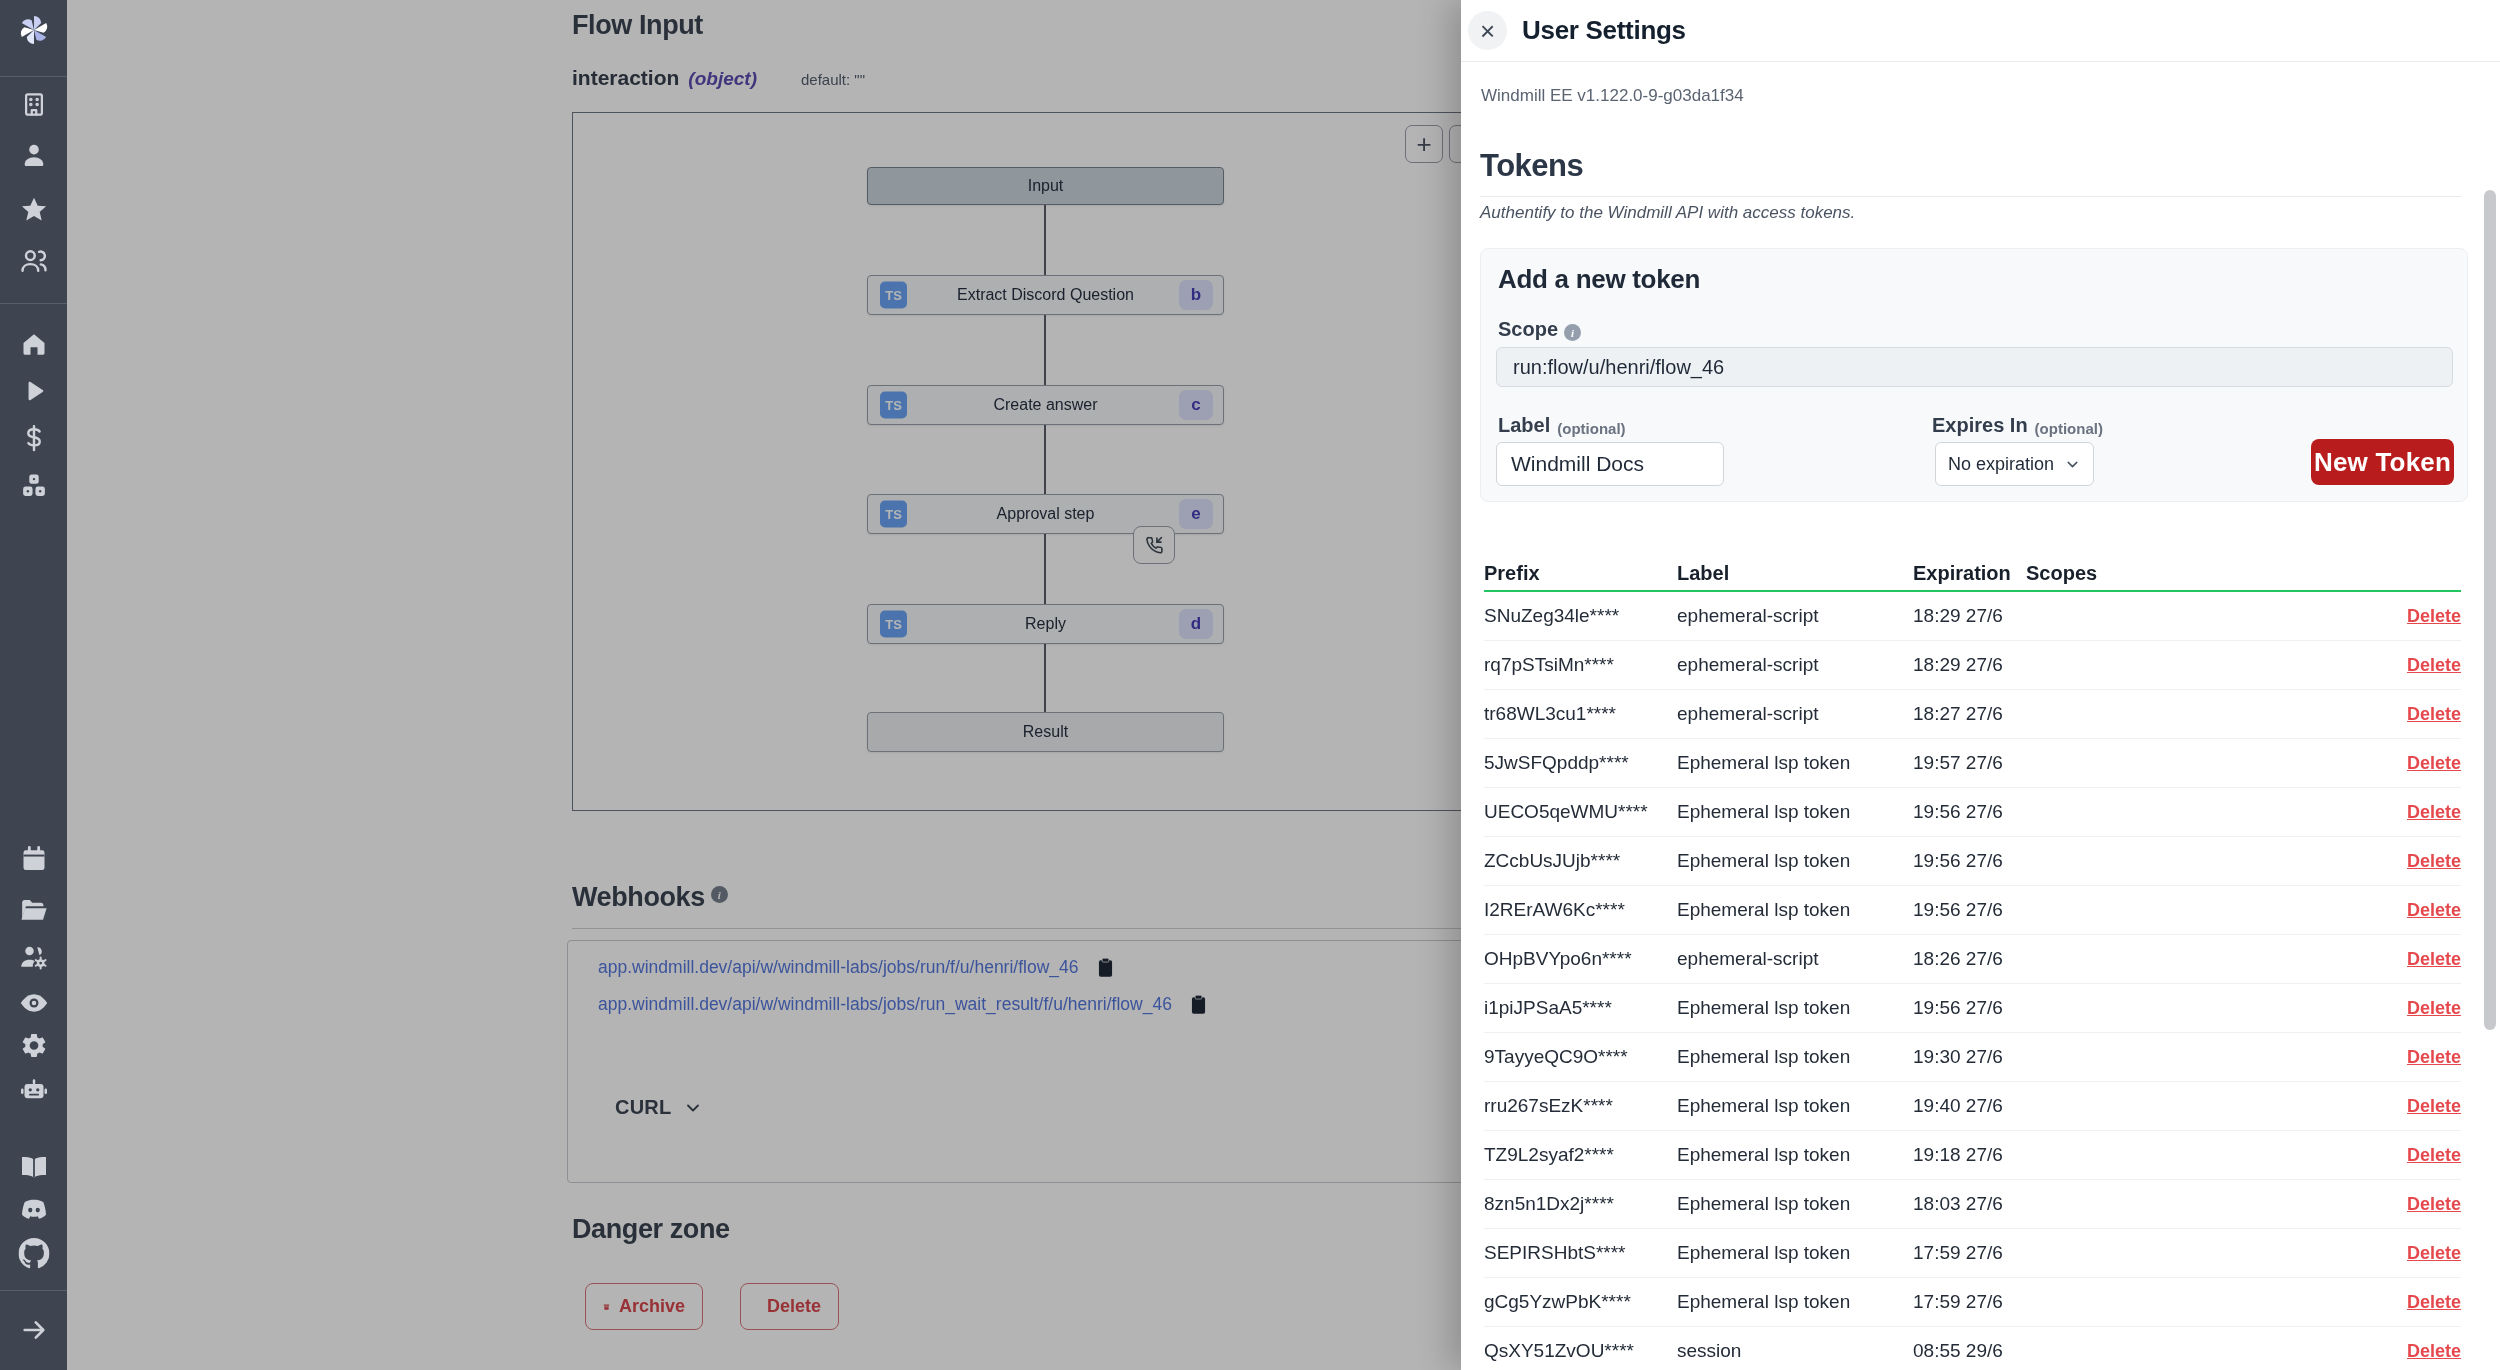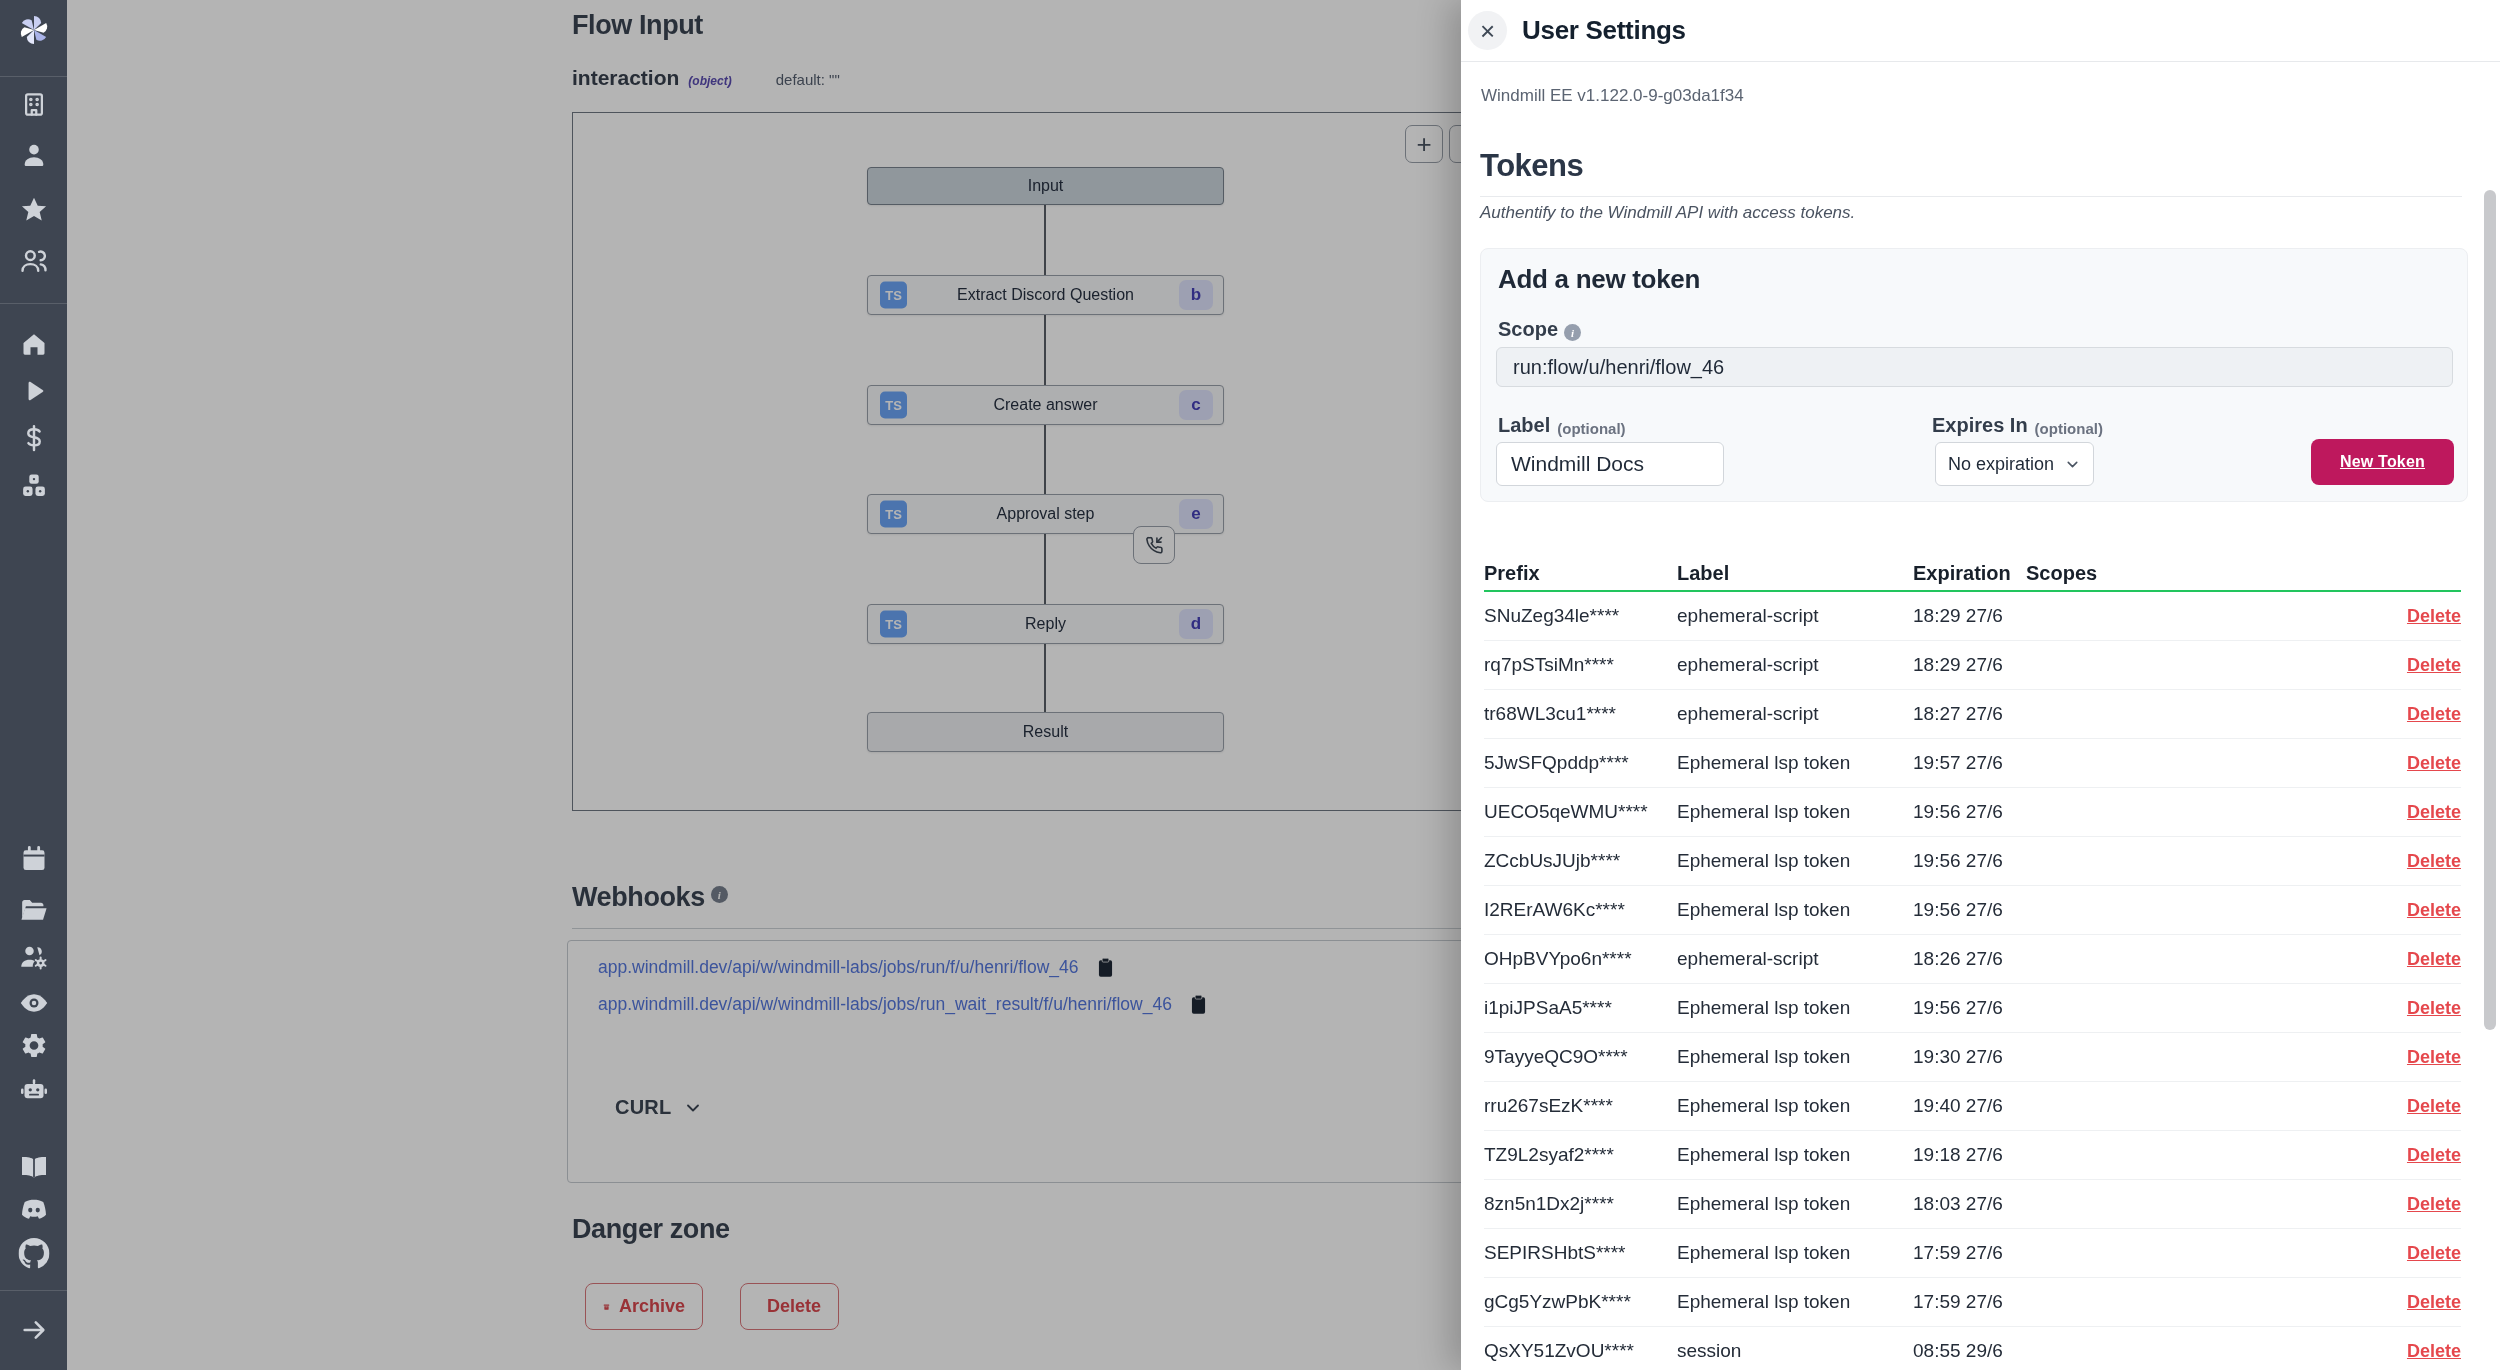--- a/index.html
+++ b/index.html
@@ -11,21 +11,21 @@
   .sidebar { position:absolute; left:0; top:0; width:67px; height:1370px; background:#3e4551; z-index:5; }
   .sb-icon { position:absolute; left:50%; transform:translateX(-50%); color:#ced2d8; display:flex; align-items:center; justify-content:center; }
   .sb-div { position:absolute; left:0; width:67px; height:1px; background:rgba(255,255,255,0.14); }
 
   
   .main { position:absolute; left:67px; top:0; width:2433px; height:1370px; background:#ffffff; z-index:1; }
   .h-big { font-size:27px; font-weight:700; color:#3b4553; letter-spacing:-0.4px; }
   .flow-title { position:absolute; left:505px; top:10px; }
   .interaction-row { position:absolute; left:505px; top:66px; display:flex; align-items:baseline; }
   .interaction-name { font-size:21px; font-weight:700; color:#38414e; }
-  .interaction-type { font-size:12px; font-style:italic; font-weight:600; color:#5b4db2; margin-left:9px; }
+  .interaction-type { font-size:19px; font-style:italic; font-weight:600; color:#5b4db2; margin-left:9px; }
   .interaction-default { font-size:15px; color:#566070; margin-left:44px; }
 
   .canvas { position:absolute; left:505px; top:112px; width:1955px; height:699px; border:1px solid #6f7883; background:#fff; }
   .edge-line { position:absolute; left:471px; top:72px; width:2px; height:547px; background:#5a6068; }
   .node { position:absolute; left:294px; width:357px; height:40px; border:1px solid #9aa1ab; border-radius:4px; background:#f7f8f9; display:flex; align-items:center; justify-content:center; font-size:16px; color:#273142; box-shadow:0 1px 2px rgba(0,0,0,0.08); }
   .node.virtual-top { background:#ccd6dd; border-color:#79838e; height:38px; }
   .node.virtual-bottom { background:#eef0f2; }
   .ts-badge { position:absolute; left:12px; top:50%; transform:translateY(-50%); width:27px; height:27px; border-radius:5px; background:#6ba5f7; color:#fff; font-weight:700; font-size:13px; display:flex; align-items:center; justify-content:center; }
   .id-badge { position:absolute; right:10px; top:50%; transform:translateY(-50%); width:34px; height:30px; border-radius:7px; background:#dfe3fc; color:#4640b8; font-weight:700; font-size:17px; display:flex; align-items:center; justify-content:center; }
   .suspend-badge { position:absolute; left:560px; top:413px; width:42px; height:38px; background:#fdfdfd; border:1px solid #9aa1ab; border-radius:8px; display:flex; align-items:center; justify-content:center; color:#3f4956; }
@@ -60,21 +60,21 @@
   .add-card { position:absolute; left:19px; top:248px; width:988px; height:254px; background:#f7f9fb; border:1px solid #eceef1; border-radius:8px; }
   .add-title { position:absolute; left:17px; top:15px; font-size:26px; font-weight:700; color:#1f2937; letter-spacing:-0.3px; }
   .field-label { font-size:20px; font-weight:600; color:#333d4b; display:flex; align-items:flex-end; }
   .optional { font-size:15px; font-weight:700; color:#6b7280; margin-left:7px; }
   .scope-label { position:absolute; left:17px; top:69px; }
   .scope-input { position:absolute; left:15px; top:98px; width:957px; height:40px; background:#eef1f4; border:1px solid #d7dbdf; border-radius:6px; font-size:20px; color:#1f2937; padding:0 16px; font-family:"Liberation Sans", sans-serif; }
   .label-label { position:absolute; left:17px; top:165px; }
   .label-input { position:absolute; left:15px; top:193px; width:228px; height:44px; background:#fff; border:1px solid #d2d6db; border-radius:6px; font-size:21px; color:#1f2937; padding:0 14px; font-family:"Liberation Sans", sans-serif; }
   .expires-label { position:absolute; left:451px; top:165px; }
   .expires-select { position:absolute; left:454px; top:193px; width:159px; height:44px; background:#fff; border:1px solid #d2d6db; border-radius:6px; font-size:18px; color:#1f2937; padding:0 12px; display:flex; align-items:center; justify-content:space-between; cursor:pointer; }
-  .new-token-btn { position:absolute; left:830px; top:190px; width:143px; height:46px; background:#be185d; border:none; border-radius:8px; color:#fff; font-weight:700; font-size:16px; letter-spacing:0.2px; cursor:pointer;text-decoration:underline; }
+  .new-token-btn { position:absolute; left:830px; top:190px; width:143px; height:46px; background:#b91c1c; border:none; border-radius:8px; color:#fff; font-weight:700; font-size:26px; letter-spacing:0.2px; cursor:pointer; }
 
   .tok-table { position:absolute; left:23px; top:556px; width:977px; }
   .tok-head { display:grid; grid-template-columns:193px 236px 113px 1fr 70px; align-items:center; height:36px; font-size:20px; font-weight:700; color:#18202b; border-bottom:2px solid #22c55e; }
   .tok-row { display:grid; grid-template-columns:193px 236px 113px 1fr 70px; align-items:center; height:49px; font-size:19px; color:#242c38; border-bottom:1px solid #eef0f2; }
   .tok-del { justify-self:end; font-size:18px; font-weight:700; color:#e5484d; text-decoration:underline; cursor:pointer; }
   .scrollbar-thumb { position:absolute; left:1023px; top:190px; width:12px; height:840px; background:#c8c9cc; border-radius:6px; }
 </style>
 </head>
 <body>
 

